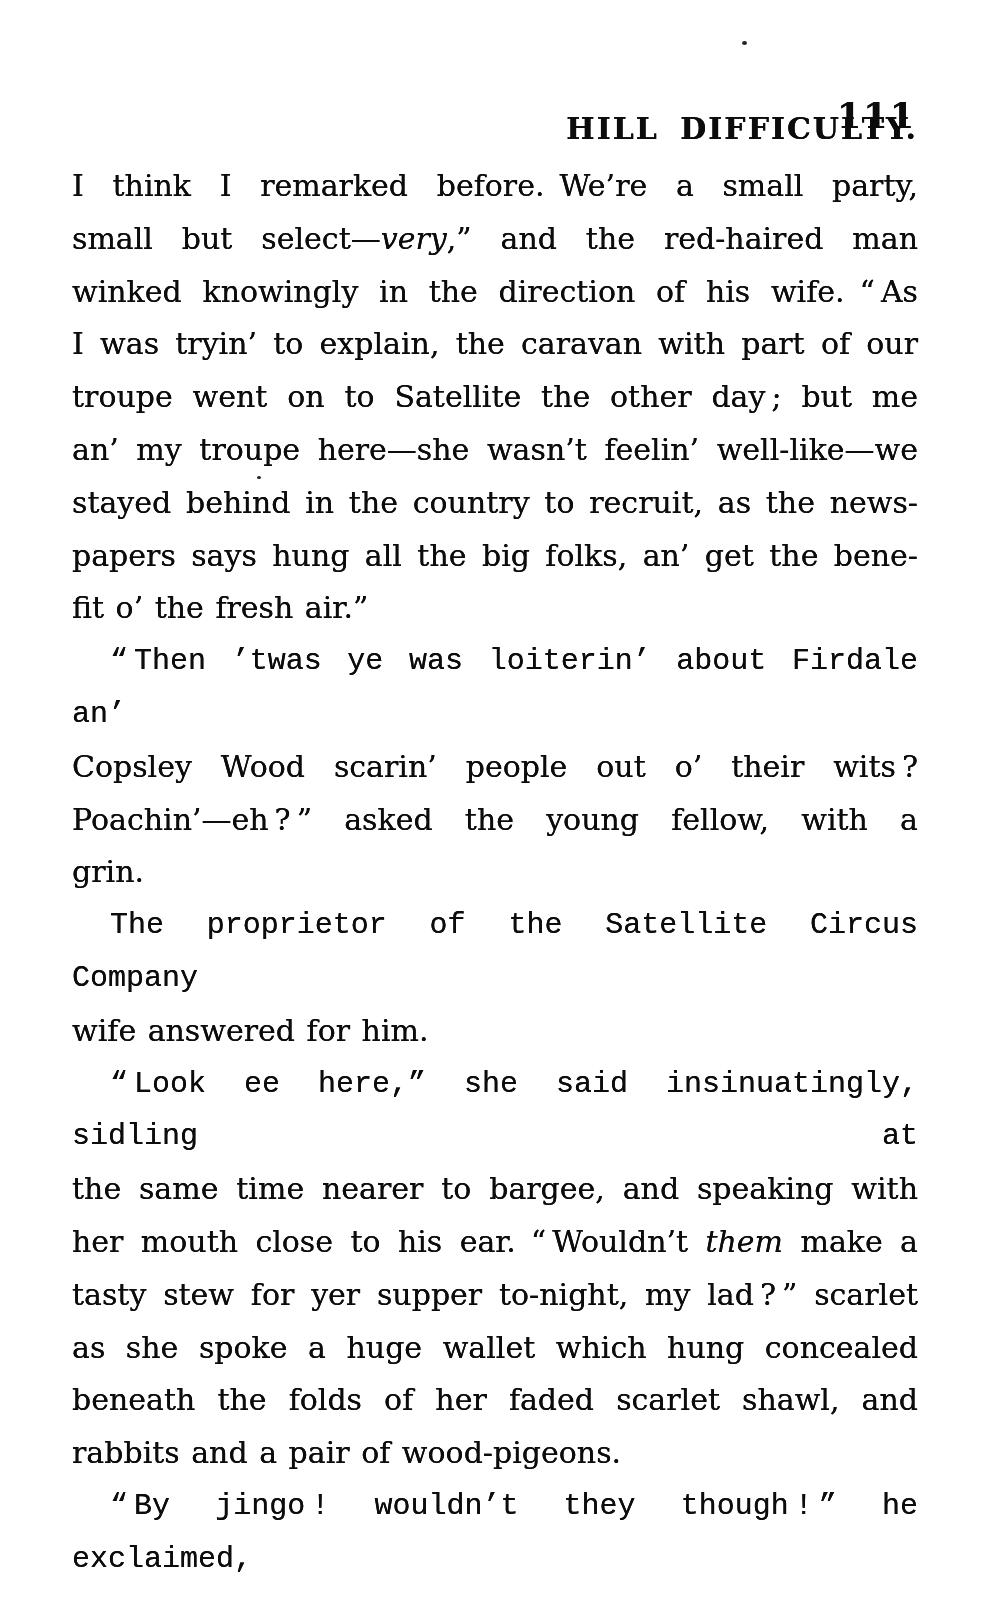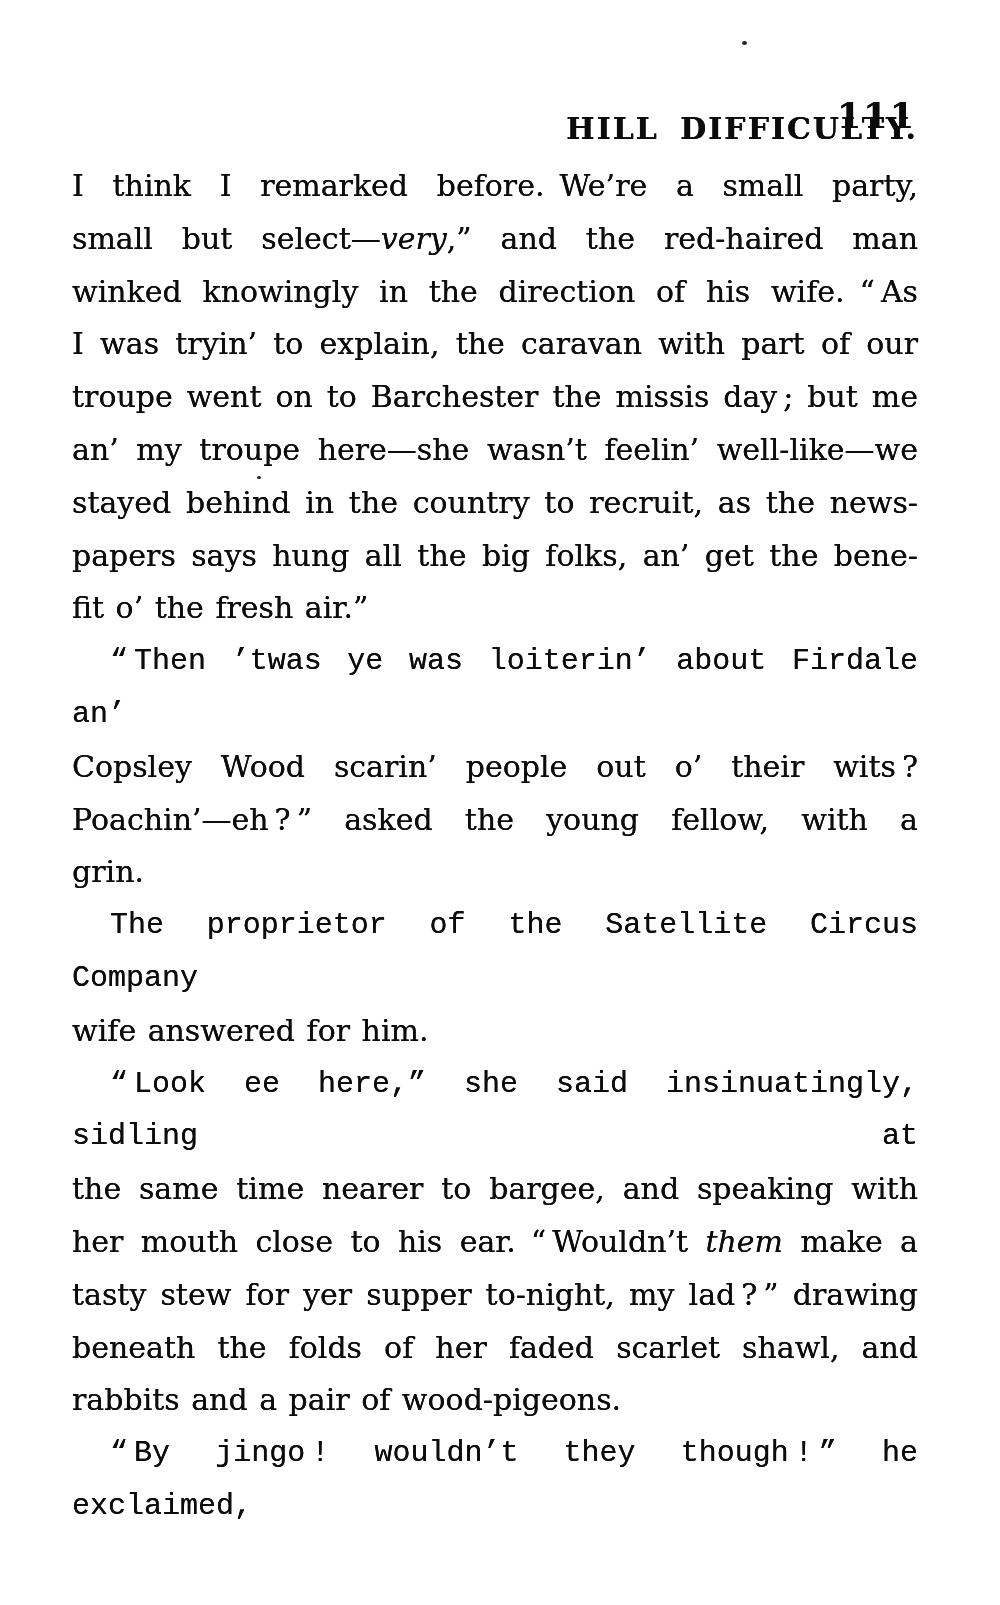--- a/index.html
+++ b/index.html
@@ -83,41 +83,42 @@
     <div class="running-title">HILL DIFFICULTY.</div>
     <div class="page-number">111</div>
   </div>
 
   <div class="page-body">
       <div class="paragraph">
         <div class="line"><span>I think I remarked before. We’re a small party,</span></div>
         <div class="line"><span>small but select—</span><em>very</em><span>,” and the red-haired man</span></div>
         <div class="line"><span>winked knowingly in the direction of his wife. “ As</span></div>
         <div class="line"><span>I was tryin’ to explain, the caravan with part of our</span></div>
-        <div class="line"><span>troupe went on to Barchester the missis day ; but me</span></div>
+        <div class="line"><span>troupe went on to Satellite the other day ; but me</span></div>
         <div class="line"><span>an’ my troupe here—she wasn’t feelin’ well-like—we</span></div>
         <div class="line"><span>stayed behind in the country to recruit, as the news-</span></div>
         <div class="line"><span>papers says hung all the big folks, an’ get the bene-</span></div>
         <div class="line last"><span>fit o’ the fresh air.”</span></div>
       </div>
       <div class="paragraph">
         <div class="line indent"><span>“ Then ’twas ye was loiterin’ about Firdale an’</span></div>
         <div class="line"><span>Copsley Wood scarin’ people out o’ their wits ?</span></div>
         <div class="line"><span>Poachin’—eh ? ” asked the young fellow, with a</span></div>
         <div class="line last"><span>grin.</span></div>
       </div>
       <div class="paragraph">
         <div class="line indent"><span>The proprietor of the Satellite Circus Company</span></div>
         <div class="line last"><span>wife answered for him.</span></div>
       </div>
       <div class="paragraph">
         <div class="line indent"><span>“ Look ee here,” she said insinuatingly, sidling at</span></div>
         <div class="line"><span>the same time nearer to bargee, and speaking with</span></div>
         <div class="line"><span>her mouth close to his ear. “ Wouldn’t </span><em>them</em><span> make a</span></div>
-        <div class="line"><span>tasty stew for yer supper to-night, my lad ? ” drawing</span></div>
+        <div class="line"><span>tasty stew for yer supper to-night, my lad ? ” scarlet</span></div>
+        <div class="line"><span>as she spoke a huge wallet which hung concealed</span></div>
         <div class="line"><span>beneath the folds of her faded scarlet shawl, and</span></div>
         <div class="line last"><span>rabbits and a pair of wood-pigeons.</span></div>
       </div>
       <div class="paragraph">
         <div class="line indent"><span>“ By jingo ! wouldn’t they though ! ” he exclaimed,</span></div>
       </div>
     </div>
 
   <div class="scan-dot d1"></div>
   <div class="scan-dot d2"></div>

